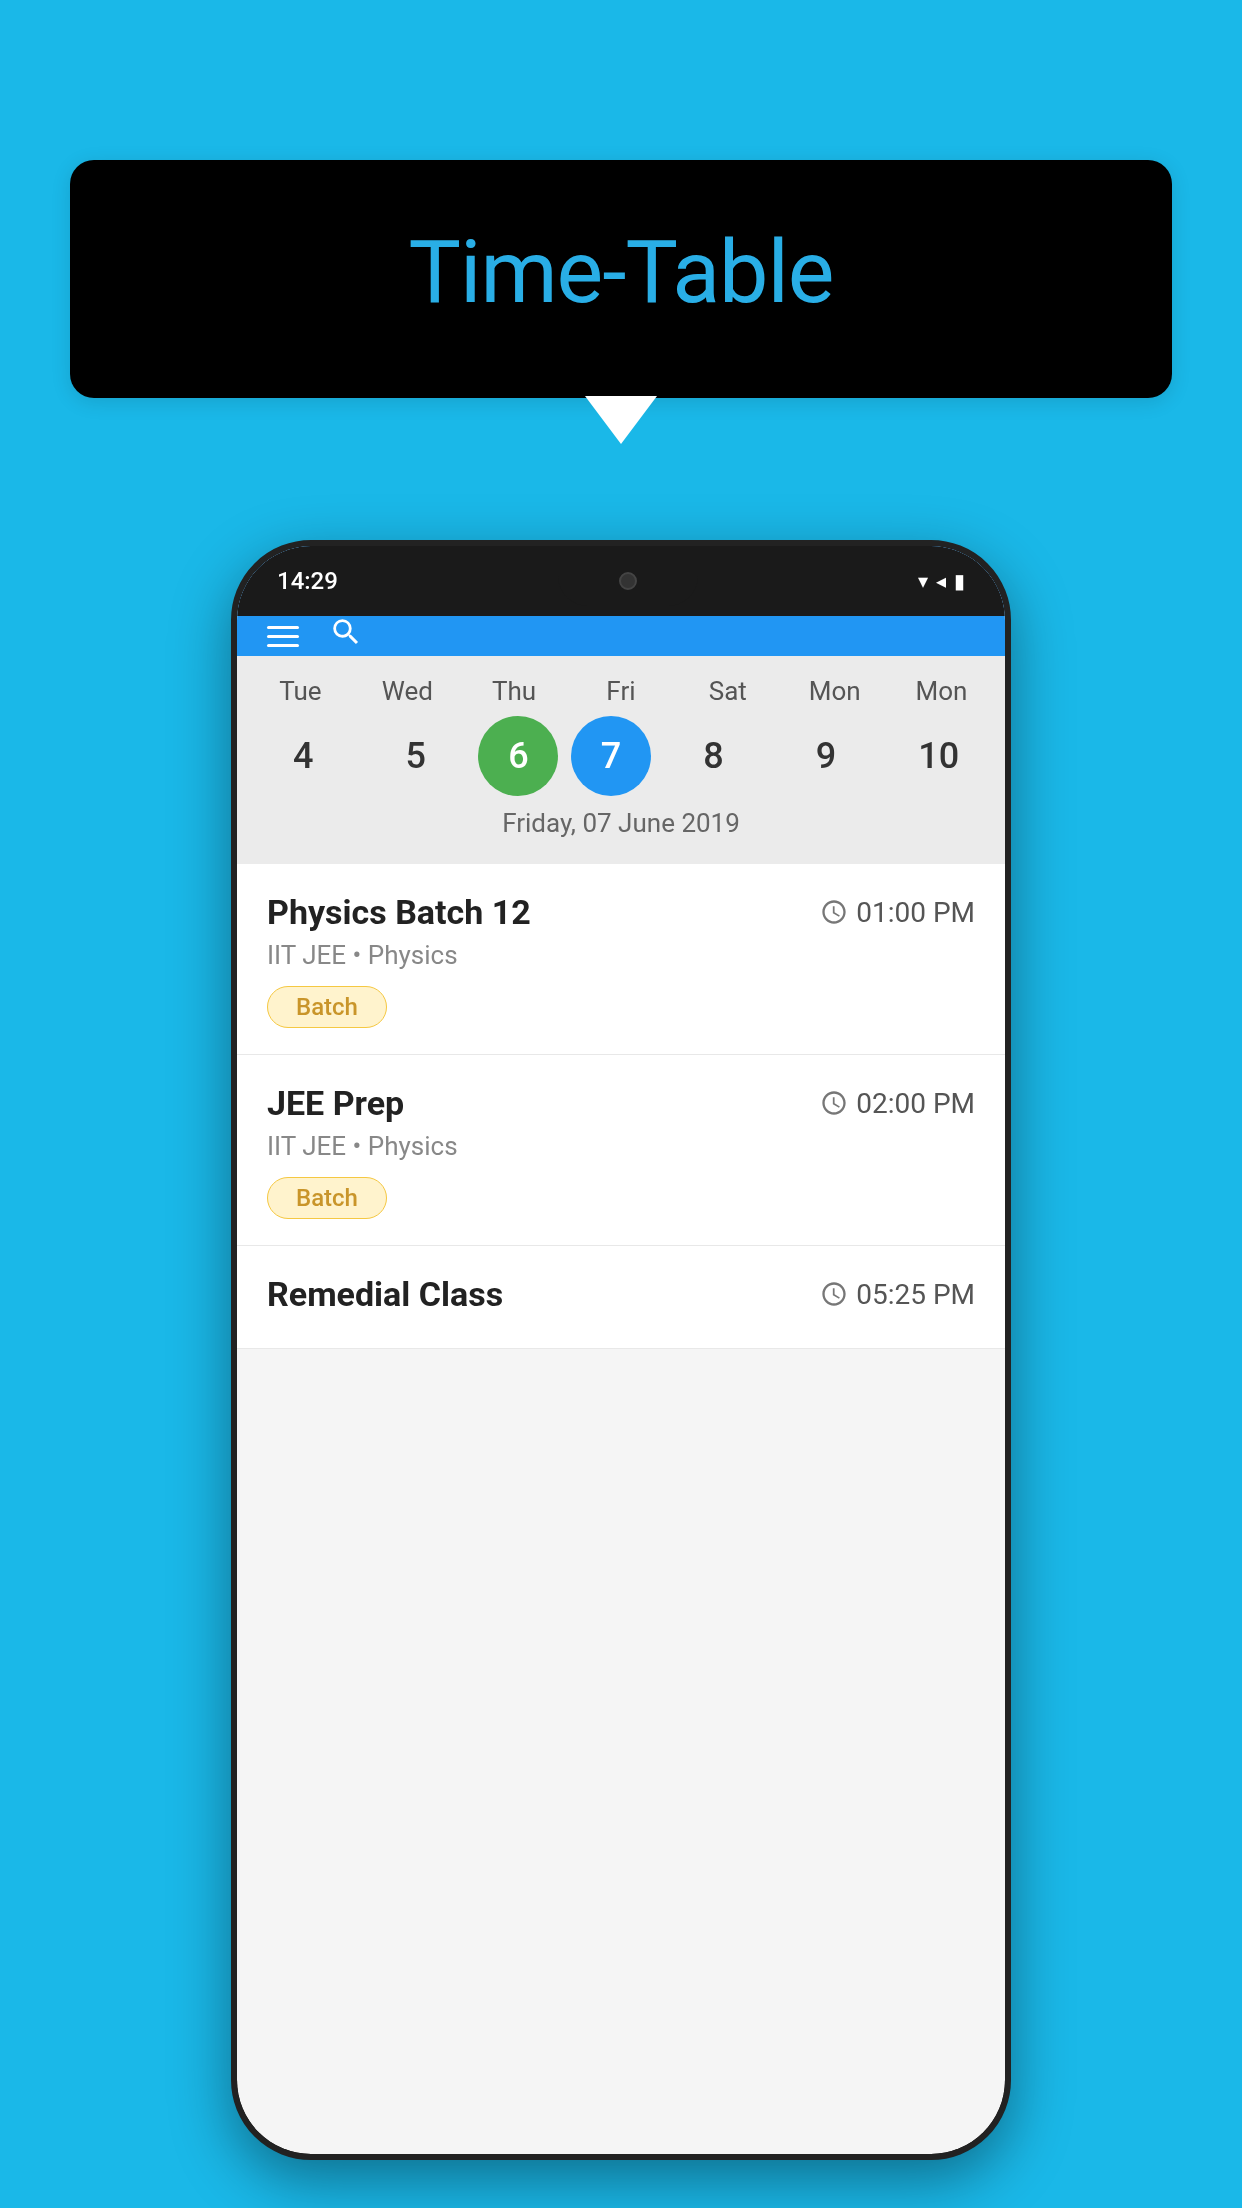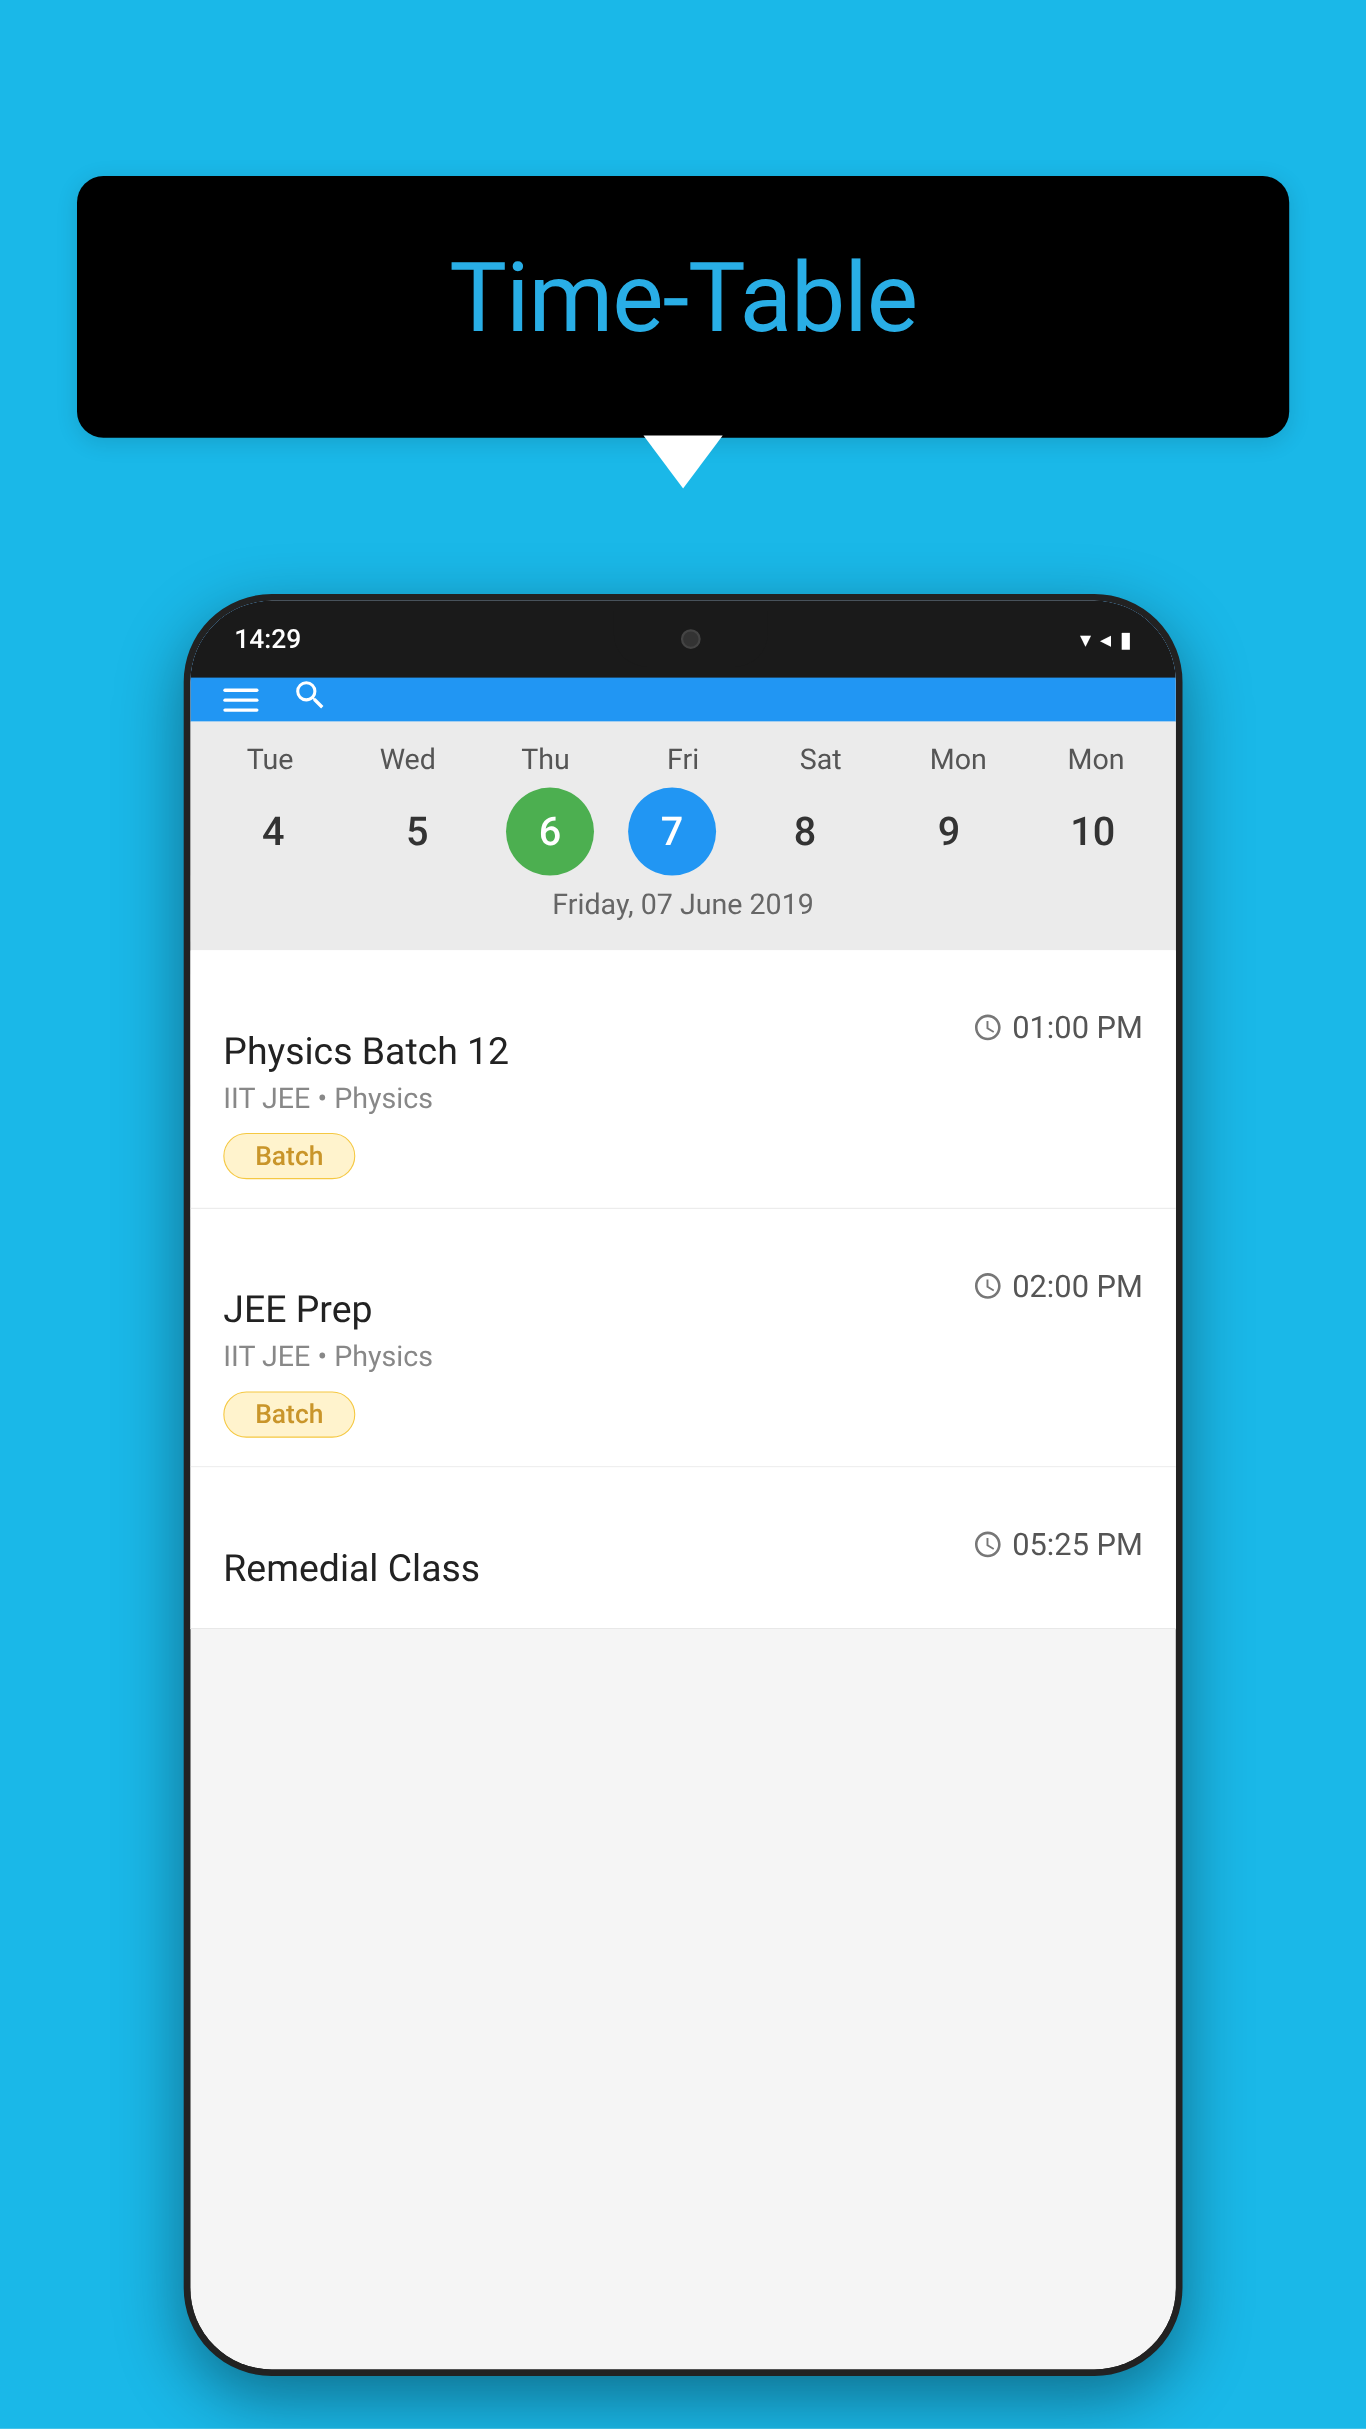--- a/index.html
+++ b/index.html
@@ -52,21 +52,21 @@
       color: #888;
       font-weight: 400;
     }
 
     
     .phone-outer {
       position: absolute;
       top: 540px;
       left: 50%;
       transform: translateX(-50%);
-      width: 908px;
+      width: 780px;
       height: 1620px;
       background: #1a1a1a;
       border-radius: 80px;
       box-shadow: 0 20px 60px rgba(0,0,0,0.4);
       overflow: hidden;
       border: 6px solid #222;
     }
 
     
     .notch-area {
@@ -246,23 +246,22 @@
 
     .class-item-header {
       display: flex;
       justify-content: space-between;
       align-items: center;
       margin-bottom: 8px;
     }
 
     .class-name {
       font-size: 34px;
-      font-weight: 400;
+      font-weight: 700;
       color: #222;
-      margin-top: 44px;
     }
 
     .class-time {
       display: flex;
       align-items: center;
       gap: 8px;
       font-size: 28px;
       color: #555;
     }
 

